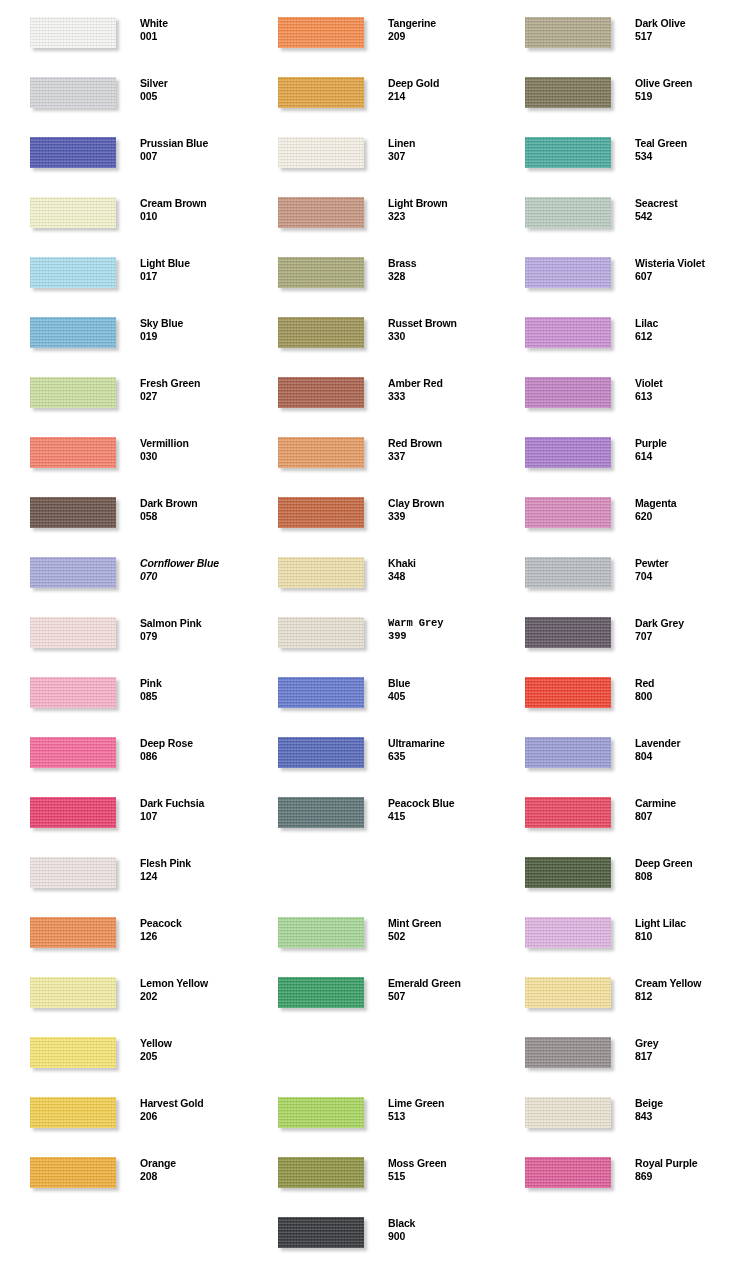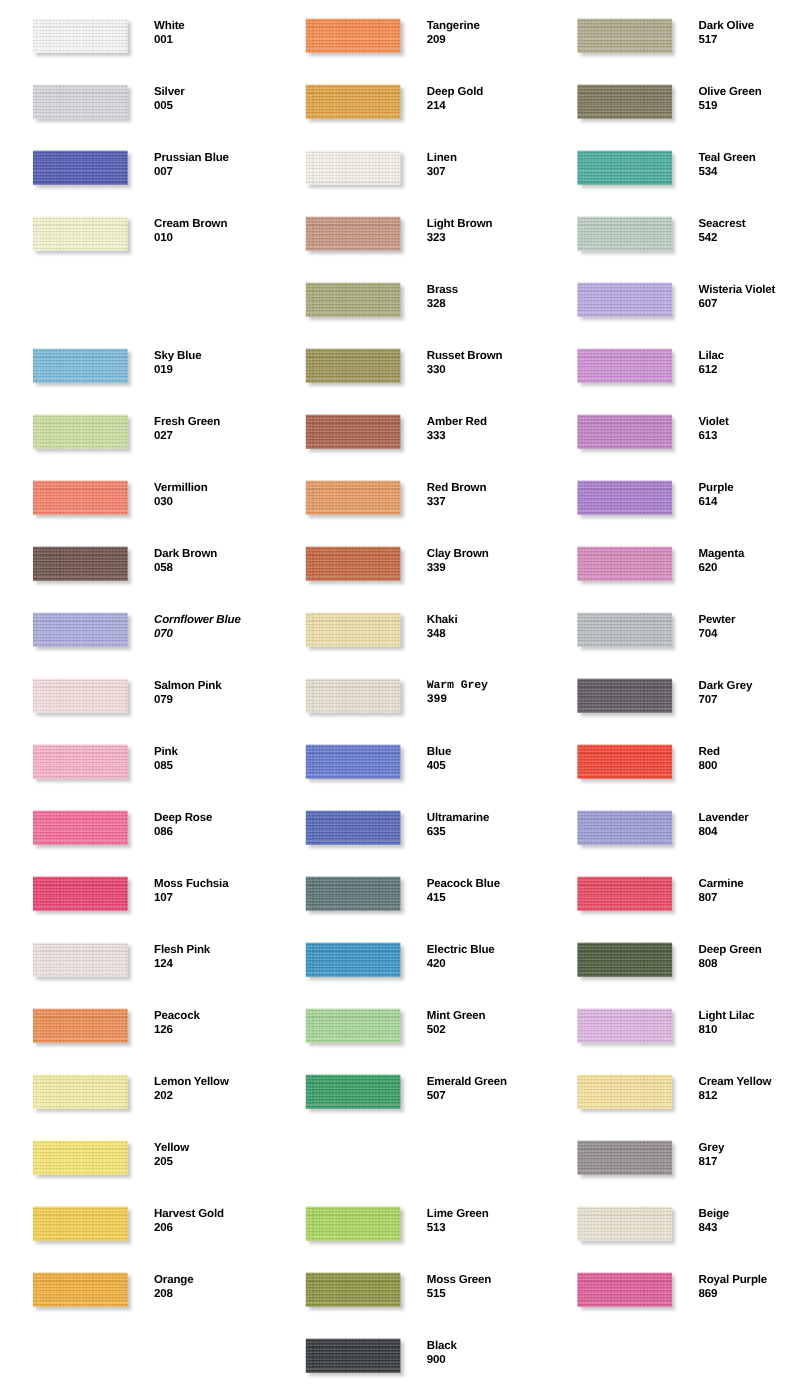--- a/index.html
+++ b/index.html
@@ -127,20 +127,27 @@
           <span class="swatch-code">007</span>
         </div>
       </div>
       <div class="swatch-row" style="top: 180px;">
         <div class="swatch-chip" title="Cream Brown" style="background-color: rgb(242, 241, 203);"></div>
         <div class="swatch-label">
           <span class="swatch-name">Cream Brown</span>
           <span class="swatch-code">010</span>
         </div>
       </div>
+      <div class="swatch-row" style="top: 240px;">
+        <div class="swatch-chip" title="Light Blue" style="background-color: rgb(169, 220, 237);"></div>
+        <div class="swatch-label">
+          <span class="swatch-name">Light Blue</span>
+          <span class="swatch-code">017</span>
+        </div>
+      </div>
       <div class="swatch-row" style="top: 300px;">
         <div class="swatch-chip" title="Sky Blue" style="background-color: rgb(123, 185, 216);"></div>
         <div class="swatch-label">
           <span class="swatch-name">Sky Blue</span>
           <span class="swatch-code">019</span>
         </div>
       </div>
       <div class="swatch-row" style="top: 360px;">
         <div class="swatch-chip" title="Fresh Green" style="background-color: rgb(202, 222, 159);"></div>
         <div class="swatch-label">
@@ -186,21 +193,21 @@
       <div class="swatch-row" style="top: 720px;">
         <div class="swatch-chip" title="Deep Rose" style="background-color: rgb(245, 106, 155);"></div>
         <div class="swatch-label">
           <span class="swatch-name">Deep Rose</span>
           <span class="swatch-code">086</span>
         </div>
       </div>
       <div class="swatch-row" style="top: 780px;">
         <div class="swatch-chip" title="Dark Fuchsia" style="background-color: rgb(232, 65, 111);"></div>
         <div class="swatch-label">
-          <span class="swatch-name">Moss Fuchsia</span>
+          <span class="swatch-name">Dark Fuchsia</span>
           <span class="swatch-code">107</span>
         </div>
       </div>
       <div class="swatch-row" style="top: 840px;">
         <div class="swatch-chip" title="Flesh Pink" style="background-color: rgb(236, 226, 223);"></div>
         <div class="swatch-label">
           <span class="swatch-name">Flesh Pink</span>
           <span class="swatch-code">124</span>
         </div>
       </div>
@@ -332,27 +339,20 @@
           <span class="swatch-code">635</span>
         </div>
       </div>
       <div class="swatch-row" style="top: 780px;">
         <div class="swatch-chip" title="Peacock Blue" style="background-color: rgb(92, 115, 117);"></div>
         <div class="swatch-label">
           <span class="swatch-name">Peacock Blue</span>
           <span class="swatch-code">415</span>
         </div>
       </div>
-      <div class="swatch-row" style="top: 840px;">
-        <div class="swatch-chip" title="Electric Blue" style="background-color: rgb(58, 146, 196);"></div>
-        <div class="swatch-label">
-          <span class="swatch-name">Electric Blue</span>
-          <span class="swatch-code">420</span>
-        </div>
-      </div>
       <div class="swatch-row" style="top: 900px;">
         <div class="swatch-chip" title="Mint Green" style="background-color: rgb(165, 213, 150);"></div>
         <div class="swatch-label">
           <span class="swatch-name">Mint Green</span>
           <span class="swatch-code">502</span>
         </div>
       </div>
       <div class="swatch-row" style="top: 960px;">
         <div class="swatch-chip" title="Emerald Green" style="background-color: rgb(54, 156, 99);"></div>
         <div class="swatch-label">

